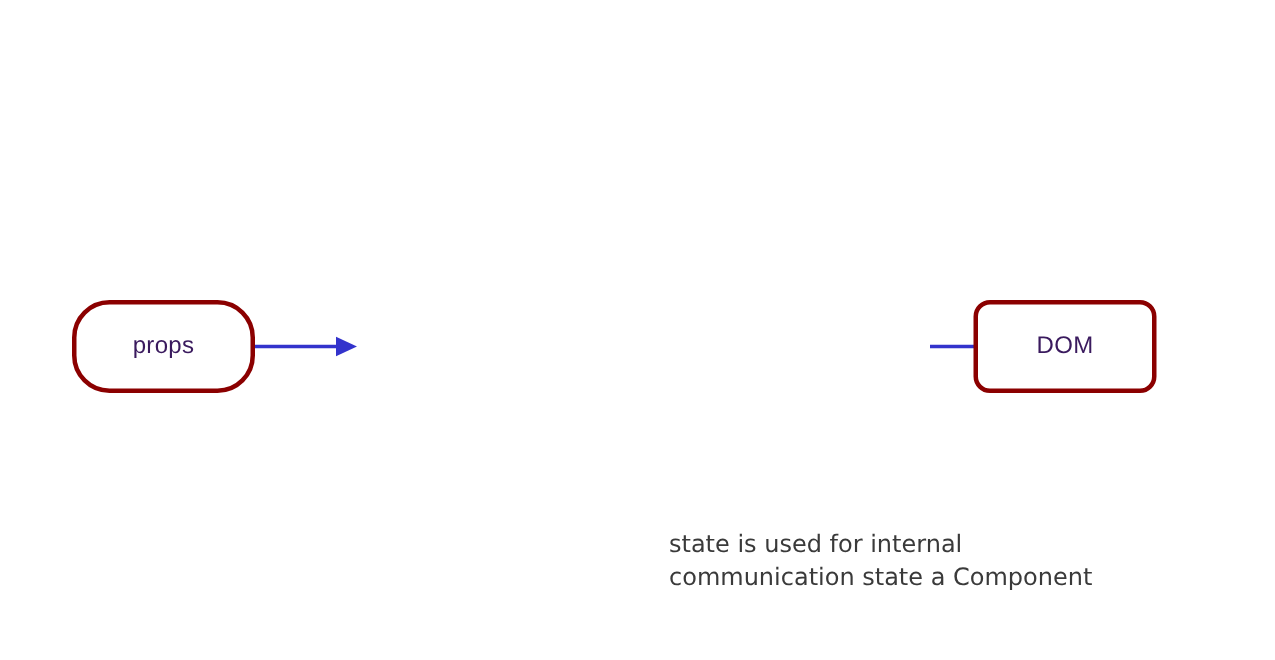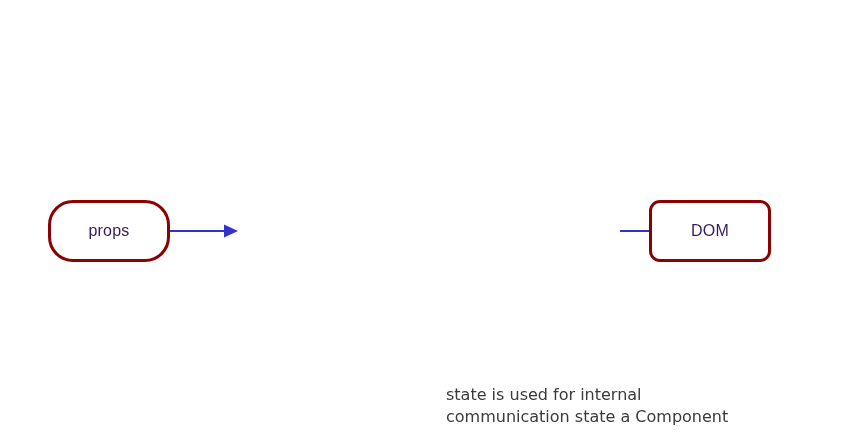--- a/index.html
+++ b/index.html
@@ -108,21 +108,20 @@
   
   .caption {
     position: absolute;
     left: 446px;
     top: 352px;
     color: #3a3a3a;
     font-size: 16px;
     font-family: "DejaVu Sans", sans-serif;
     line-height: 22px;
     white-space: nowrap;
-    margin-top: 32px;
   }
   .caption-line { display: block; }
 </style>
 </head>
 <body>
 
 <div id="canvas">
 
   <div class="node node-props">
     <span class="node-label">props</span>

